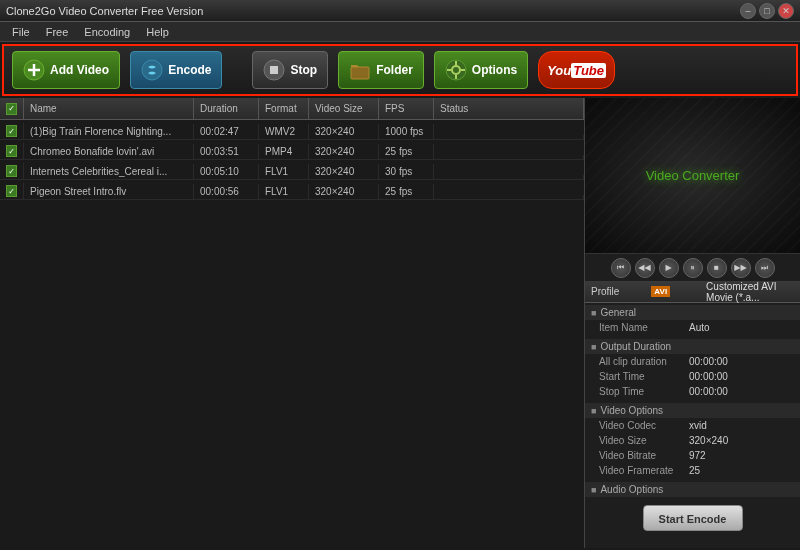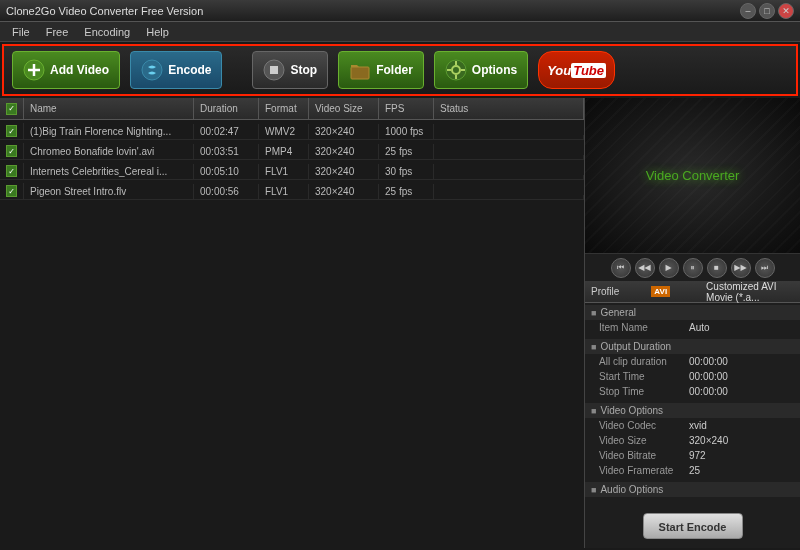--- a/index.html
+++ b/index.html
@@ -293,21 +293,21 @@
       width: 90px;
     }
     .settings-value {
       color: #ccc;
       font-size: 10px;
     }
     .start-encode-btn {
       background: linear-gradient(180deg, #e0e0e0 0%, #aaaaaa 100%);
       border: 1px solid #888;
       border-radius: 4px;
-      margin: 14px auto;
+      margin: 6px auto;
       display: block;
       width: 100px;
       height: 26px;
       cursor: pointer;
       color: #333;
       font-size: 11px;
       font-weight: bold;
       text-align: center;
       line-height: 26px;
     }

